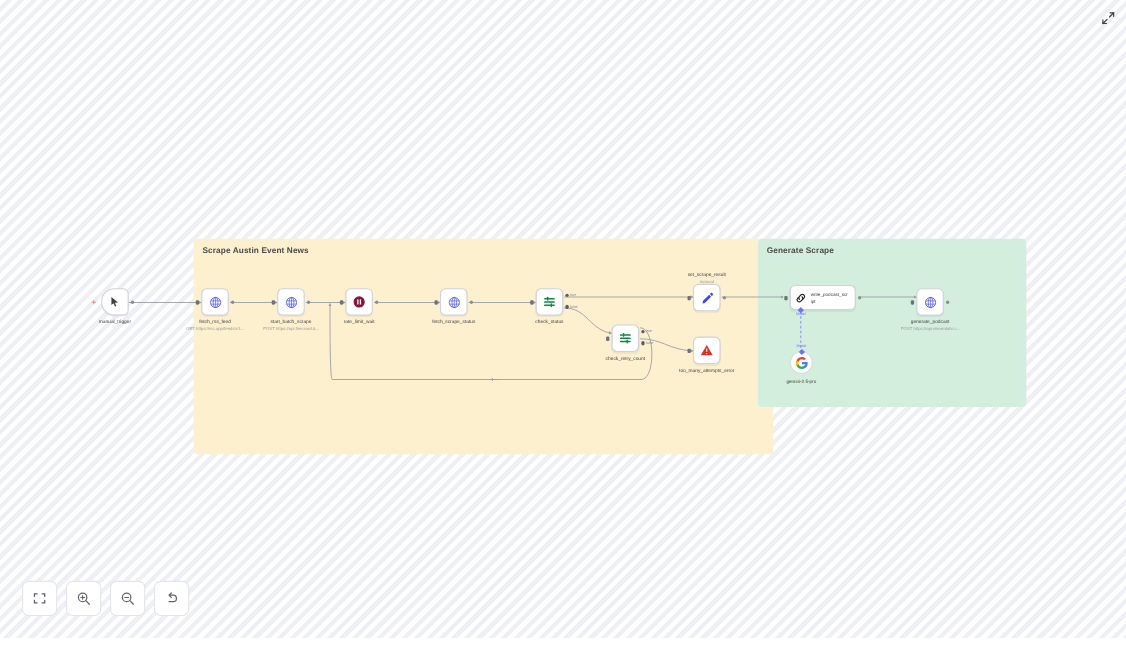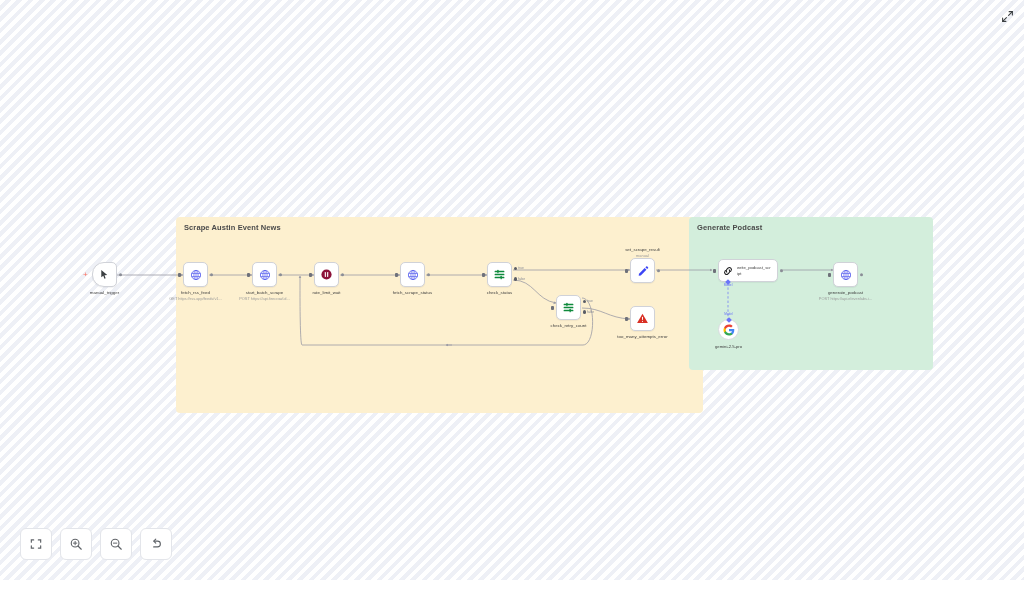--- a/index.html
+++ b/index.html
@@ -234,21 +234,21 @@
 <body>
 
 <div id="app">
 
   <div id="canvas">
 
     <div class="group" id="group-scrape">
       <div class="group-title">Scrape Austin Event News</div>
     </div>
     <div class="group" id="group-podcast">
-      <div class="group-title">Generate Podcast</div>
+      <div class="group-title">Generate Scrape</div>
     </div>
 
     <svg id="edges" viewBox="0 0 1024 580" xmlns="http://www.w3.org/2000/svg">
       <defs>
         <marker id="arw" markerWidth="5" markerHeight="5" refX="3" refY="2.5" orient="auto" markerUnits="strokeWidth">
           <path d="M0,0.6 L3.4,2.5 L0,4.4 z" fill="#9b9ba4"></path>
         </marker>
       </defs>
       <g stroke="#9b9ba4" stroke-width="0.8" fill="none">
 

